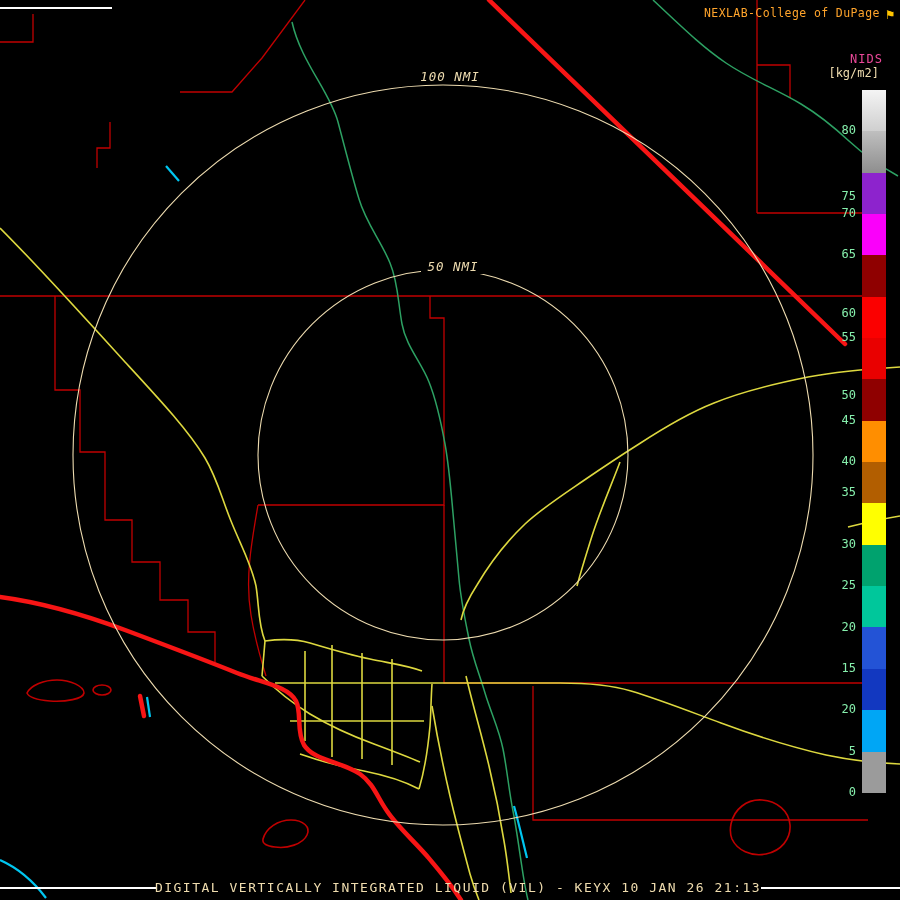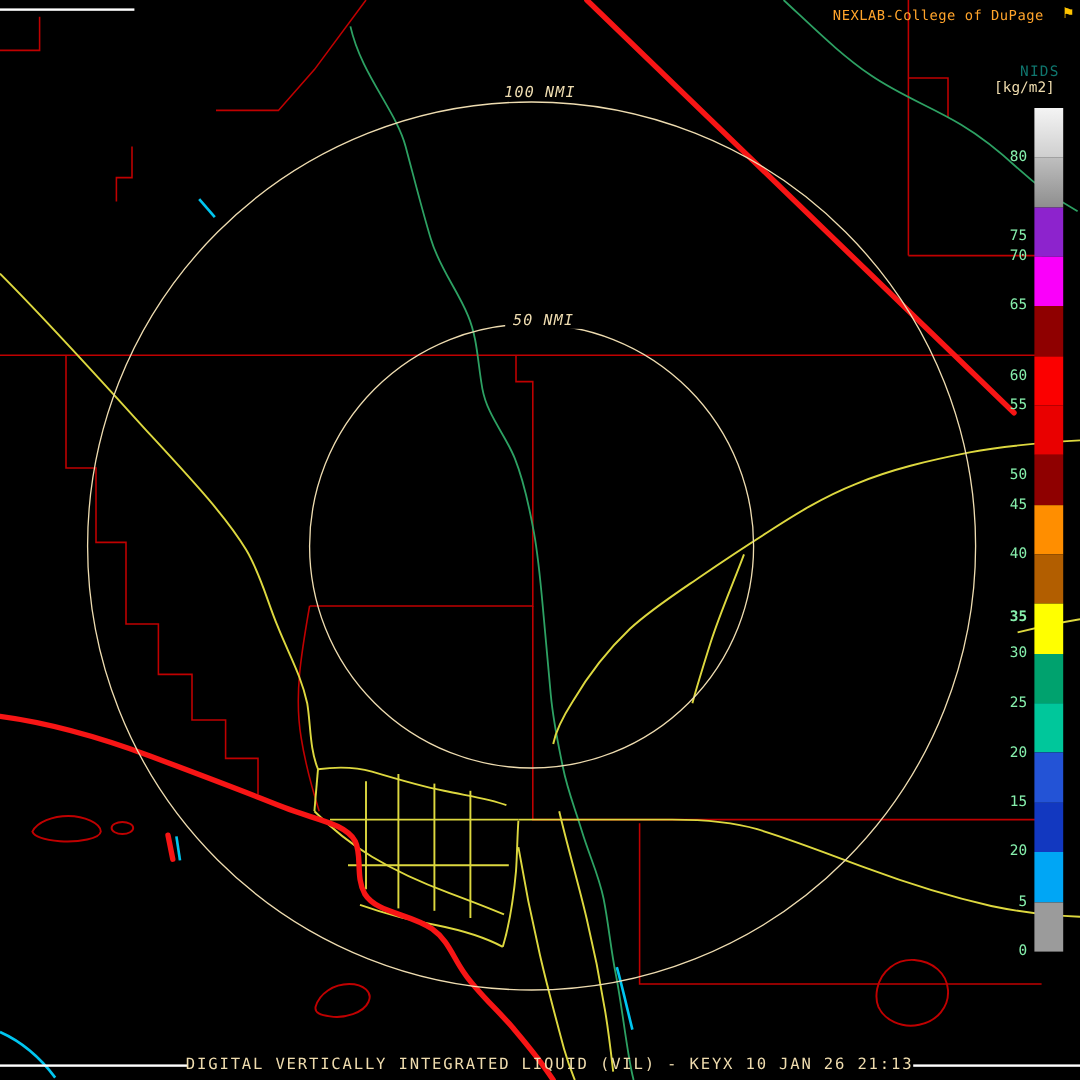--- a/index.html
+++ b/index.html
@@ -1,23 +1,23 @@
 <!DOCTYPE html>
 <html><head>
 <meta charset="utf-8">
 <style>
   html,body{margin:0;padding:0;background:#000;}
   body{position:relative;width:900px;height:900px;overflow:hidden;
        font-family:"DejaVu Sans Mono","Liberation Mono",monospace;}
   #map-svg{position:absolute;left:0;top:0;}
   .hud{position:absolute;white-space:pre;}
   #credit{top:6px;right:4px;color:#ffa42b;font-size:11.5px;letter-spacing:.4px;
-          display:flex;align-items:flex-start;gap:15px;}
+          display:flex;align-items:flex-end;gap:5px;}
   #credit .flag{color:#ffc400;font-family:"DejaVu Sans",sans-serif;font-size:12px;line-height:10px;}
-  #nids{top:52px;right:17px;color:#0f766e;font-size:12px;letter-spacing:1px;}
+  #nids{top:52px;right:17px;color:#ec4899;font-size:12px;letter-spacing:1px;}
   #units{top:66px;right:21px;color:#efdcae;font-size:12px;}
   #topline{position:absolute;left:0;top:7px;width:112px;height:2px;background:#fff;}
   #colorbar{position:absolute;left:862px;top:90px;width:24px;height:703px;}
   .cb-seg{width:100%;}
   #cbticks{position:absolute;left:810px;top:90px;width:46px;height:703px;
            color:#86efac;font-size:12px;}
   .cb-tick{position:absolute;left:0;width:100%;text-align:right;line-height:12px;
            transform:translateY(-60%);}
   #f-line-l{position:absolute;left:0;top:887px;width:156px;height:2px;background:#fff;}
   #f-line-r{position:absolute;left:761px;top:887px;width:139px;height:2px;background:#fff;}
@@ -136,21 +136,21 @@
 <div id="cbticks">
     <div class="cb-tick" style="top: 41.3529px;">80</div>
     <div class="cb-tick" style="top: 82.7059px; margin-top: 24px;">75</div>
     <div class="cb-tick" style="top: 124.059px;">70</div>
     <div class="cb-tick" style="top: 165.412px;">65</div>
     <div class="cb-tick" style="top: 224px;">60</div>
     <div class="cb-tick" style="top: 248.118px;">55</div>
     <div class="cb-tick" style="top: 306px;">50</div>
     <div class="cb-tick" style="top: 330.824px;">45</div>
     <div class="cb-tick" style="top: 372.176px;">40</div>
-    <div class="cb-tick" style="top: 425px; font-weight: bold;">35</div>
+    <div class="cb-tick" style="top: 403px;">35</div>
     <div class="cb-tick" style="top: 454.882px; text-align: right;">30</div>
     <div class="cb-tick" style="top: 496.235px;">25</div>
     <div class="cb-tick" style="top: 537.588px;">20</div>
     <div class="cb-tick" style="top: 578.941px;">15</div>
     <div class="cb-tick" style="top: 620.294px;">20</div>
     <div class="cb-tick" style="top: 661.647px;">5</div>
     <div class="cb-tick" style="top: 703px;">0</div>
   </div>
 
 <div id="f-line-l"></div>

